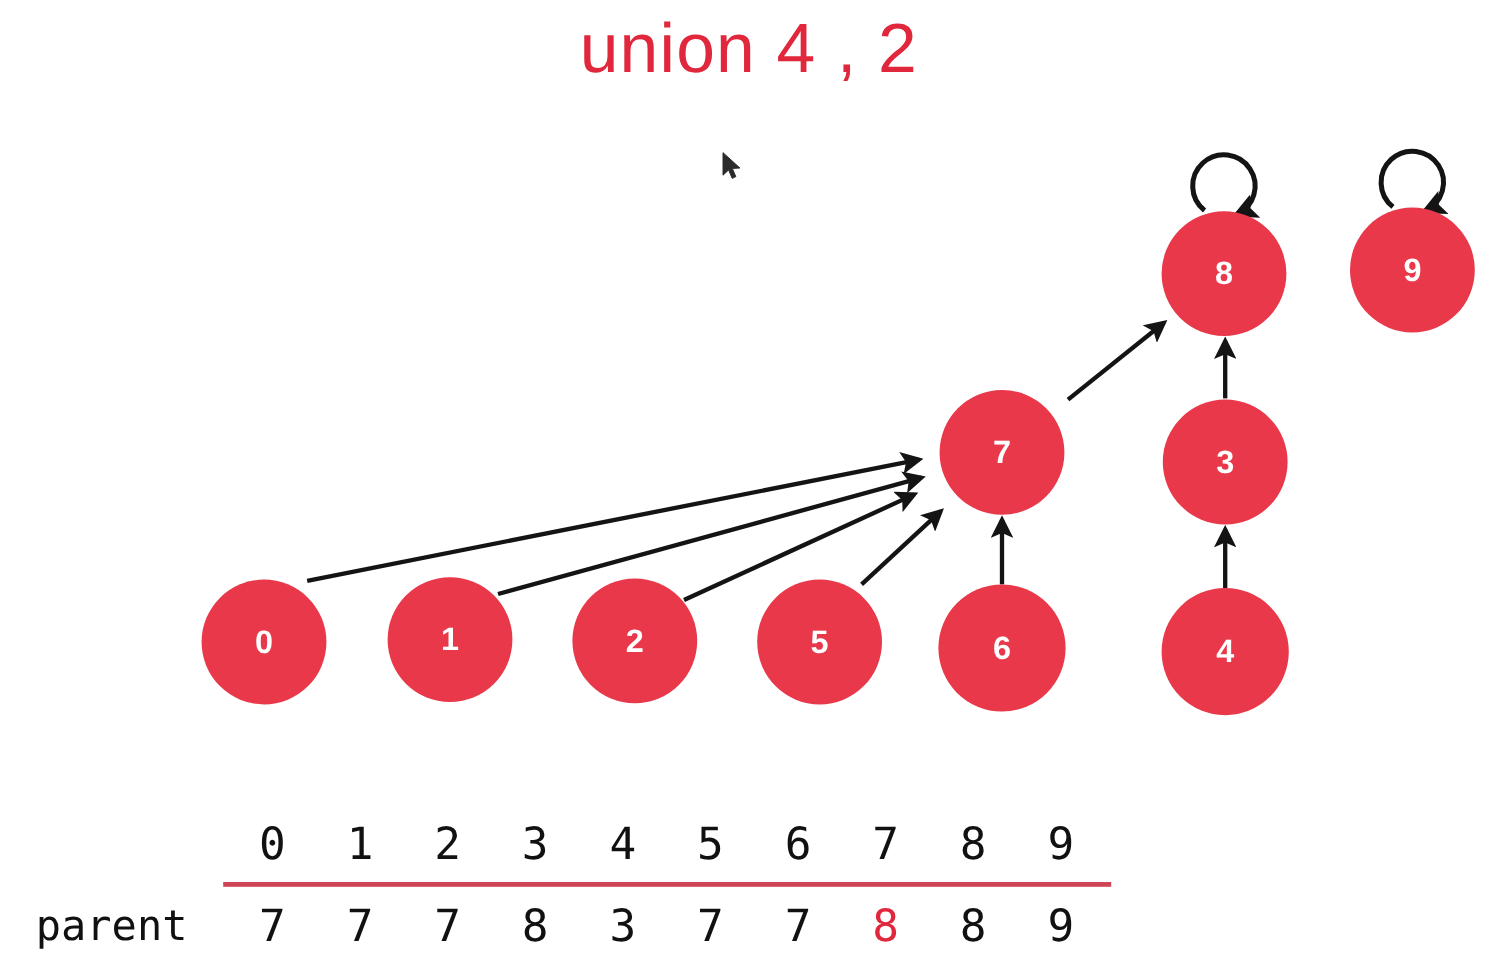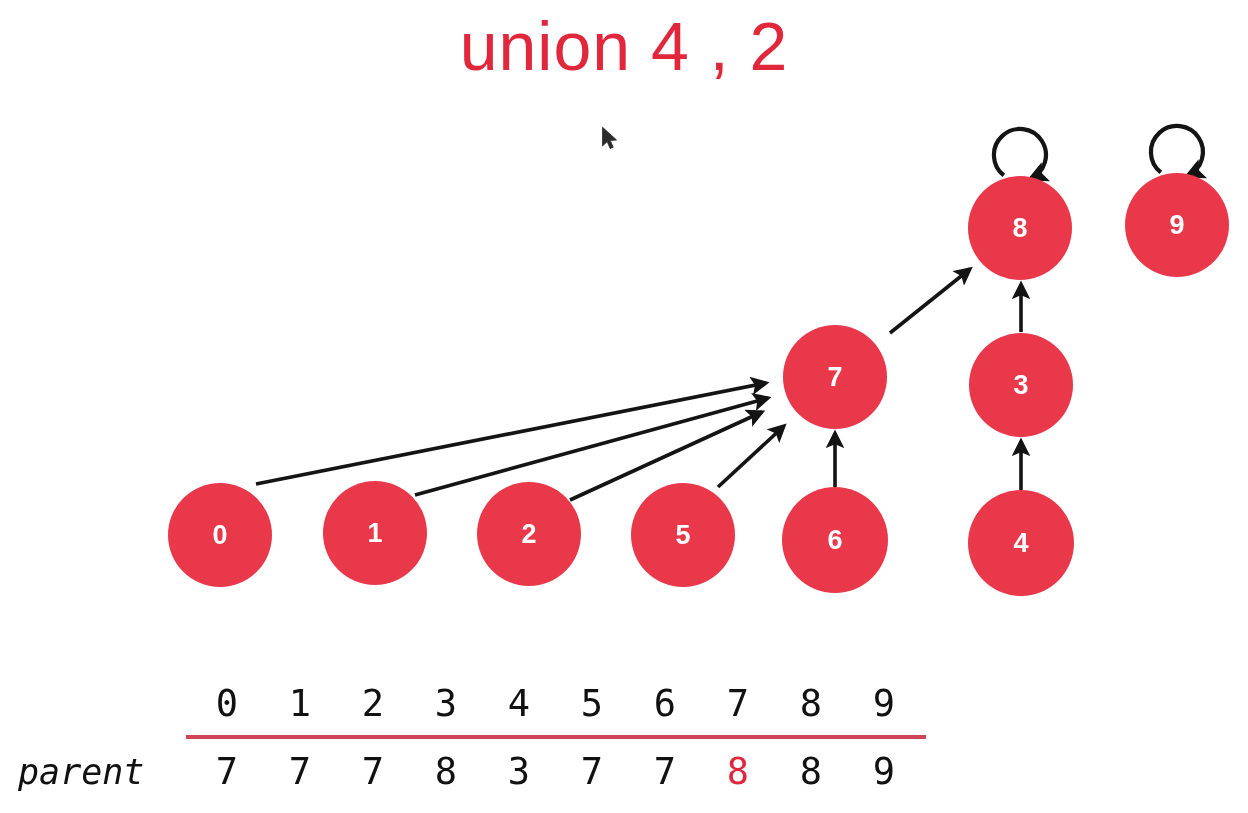--- a/index.html
+++ b/index.html
@@ -25,21 +25,21 @@
   }
 
   
   #title {
     position: absolute;
     left: 0;
     top: 12px;
     width: 1248px;
     text-align: center;
     font-family: "Liberation Sans", sans-serif;
-    font-size: 68px;
+    font-size: 58px;
     font-weight: 400;
     letter-spacing: 1px;
     line-height: 1;
     white-space: pre;
   }
 
   
   #graph {
     position: absolute;
     left: 0;
@@ -107,23 +107,22 @@
   #row-label {
     position: absolute;
     left: 18px;
     top: 80px;
     width: 150px;
     height: 48px;
     font-family: "DejaVu Sans Mono", monospace;
     font-size: 35px;
     line-height: 48px;
     color: #111111;
-    text-align: left;
+    text-align: center;
     white-space: pre;
-    font-style: italic;
   }
 
   #table-rule {
     position: absolute;
     left: 186px;
     top: 67px;
     width: 740px;
     height: 4px;
     background: #D04555;
   }

